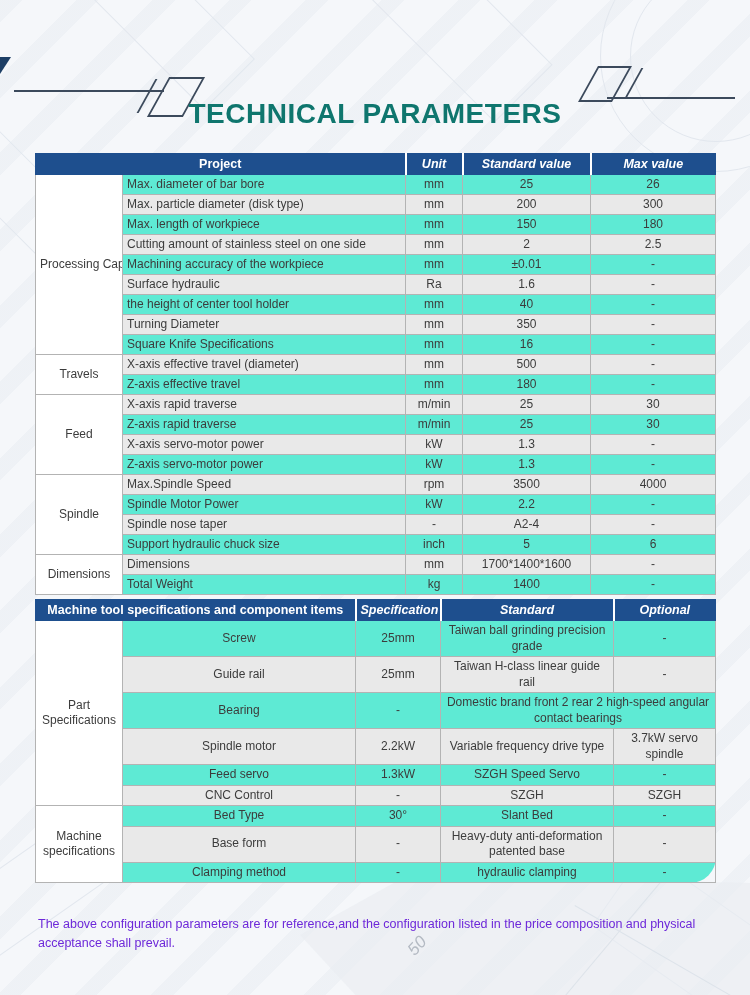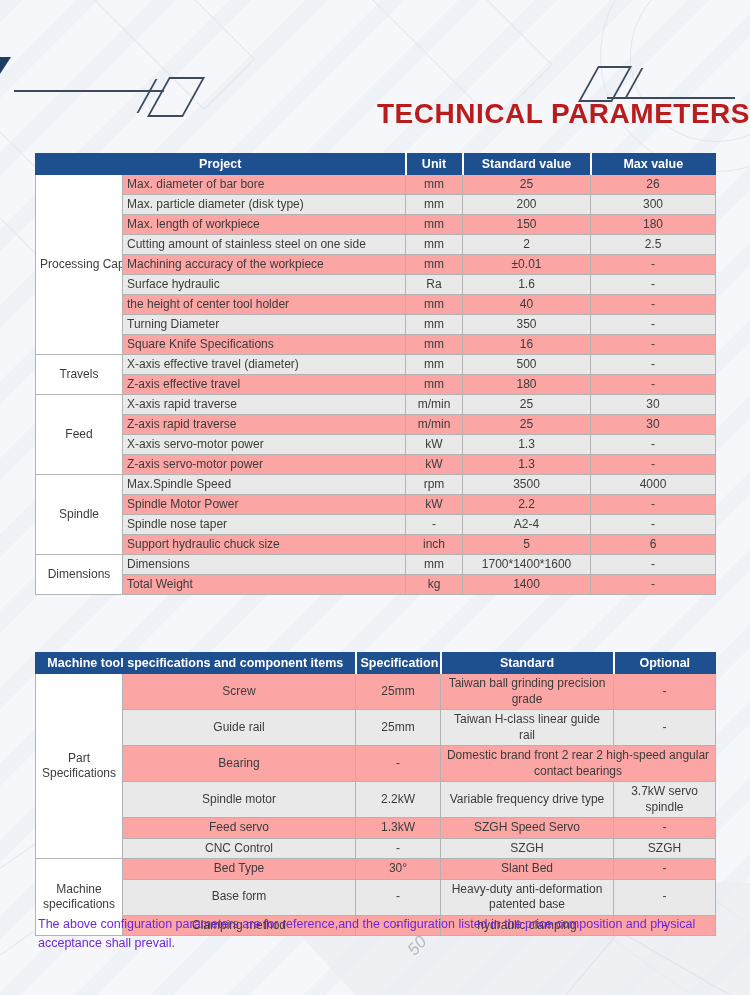--- a/index.html
+++ b/index.html
@@ -26,41 +26,41 @@
     position:absolute;left:408px;top:936px;color:#b4bac3;
     font-size:17px;font-style:italic;transform:rotate(-48deg);
   }
   #bg .dline{position:absolute;border-top:1px solid #dde3ea;}
   
   .corner-wedge{
     position:absolute;left:0;top:57px;width:11px;height:17px;
     background:#1d3f66;clip-path:polygon(0 0,100% 0,0 100%);
   }
   .title{
-    position:absolute;top:79px;left:0;width:100%;text-align:right;
-    font-size:28px;font-weight:700;color:#b91c1c;letter-spacing:.5px;
+    position:absolute;top:79px;left:0;width:100%;text-align:center;
+    font-size:28px;font-weight:700;color:#0f766e;letter-spacing:.5px;
   }
   .decor-line{position:absolute;border-top:2px solid #3c4a5c;height:0;}
   .decor-para{
     position:absolute;width:32px;height:36px;border:2px solid #3c4a5c;
     transform:skewX(-29deg);background:transparent;
   }
   .decor-stroke{position:absolute;width:2px;background:#3c4a5c;transform:skewX(-29deg);}
   
   table{
     border-collapse:collapse;table-layout:fixed;position:absolute;left:35px;
-    background:#fca5a5;border:1px solid #7f7f7f;
+    background:#5eead4;border:1px solid #7f7f7f;
   }
   #table1{top:153px;width:680px;}
-  #table2{top:652px;width:680px;}
+  #table2{top:599px;width:680px;border-radius:26px;}
   th{
     background:#1e4f8e;color:#ffffff;font-size:12.5px;font-weight:600;
     height:20px;padding:0 4px;border:1px solid #1e4f8e;overflow:hidden;white-space:nowrap;
   }
-  th + th{border-left:2px solid #ffffff;}
+  th + th{border-left:2px solid #ffffff;font-style:italic;}
   td{
     border:1px solid #b3b3b3;font-size:12px;color:#3c3c3c;text-align:center;
     padding:1px 4px;line-height:15.5px;overflow:hidden;
   }
   #table1 td{height:17px;white-space:nowrap;}
   #table2 td{padding:2px 5px;height:15px;}
   tr.alt td{background:#e9e9e9;}
   td.left{text-align:left;}
   td.sec{background:#ffffff !important;font-size:12px;line-height:15px;white-space:normal;}
   

